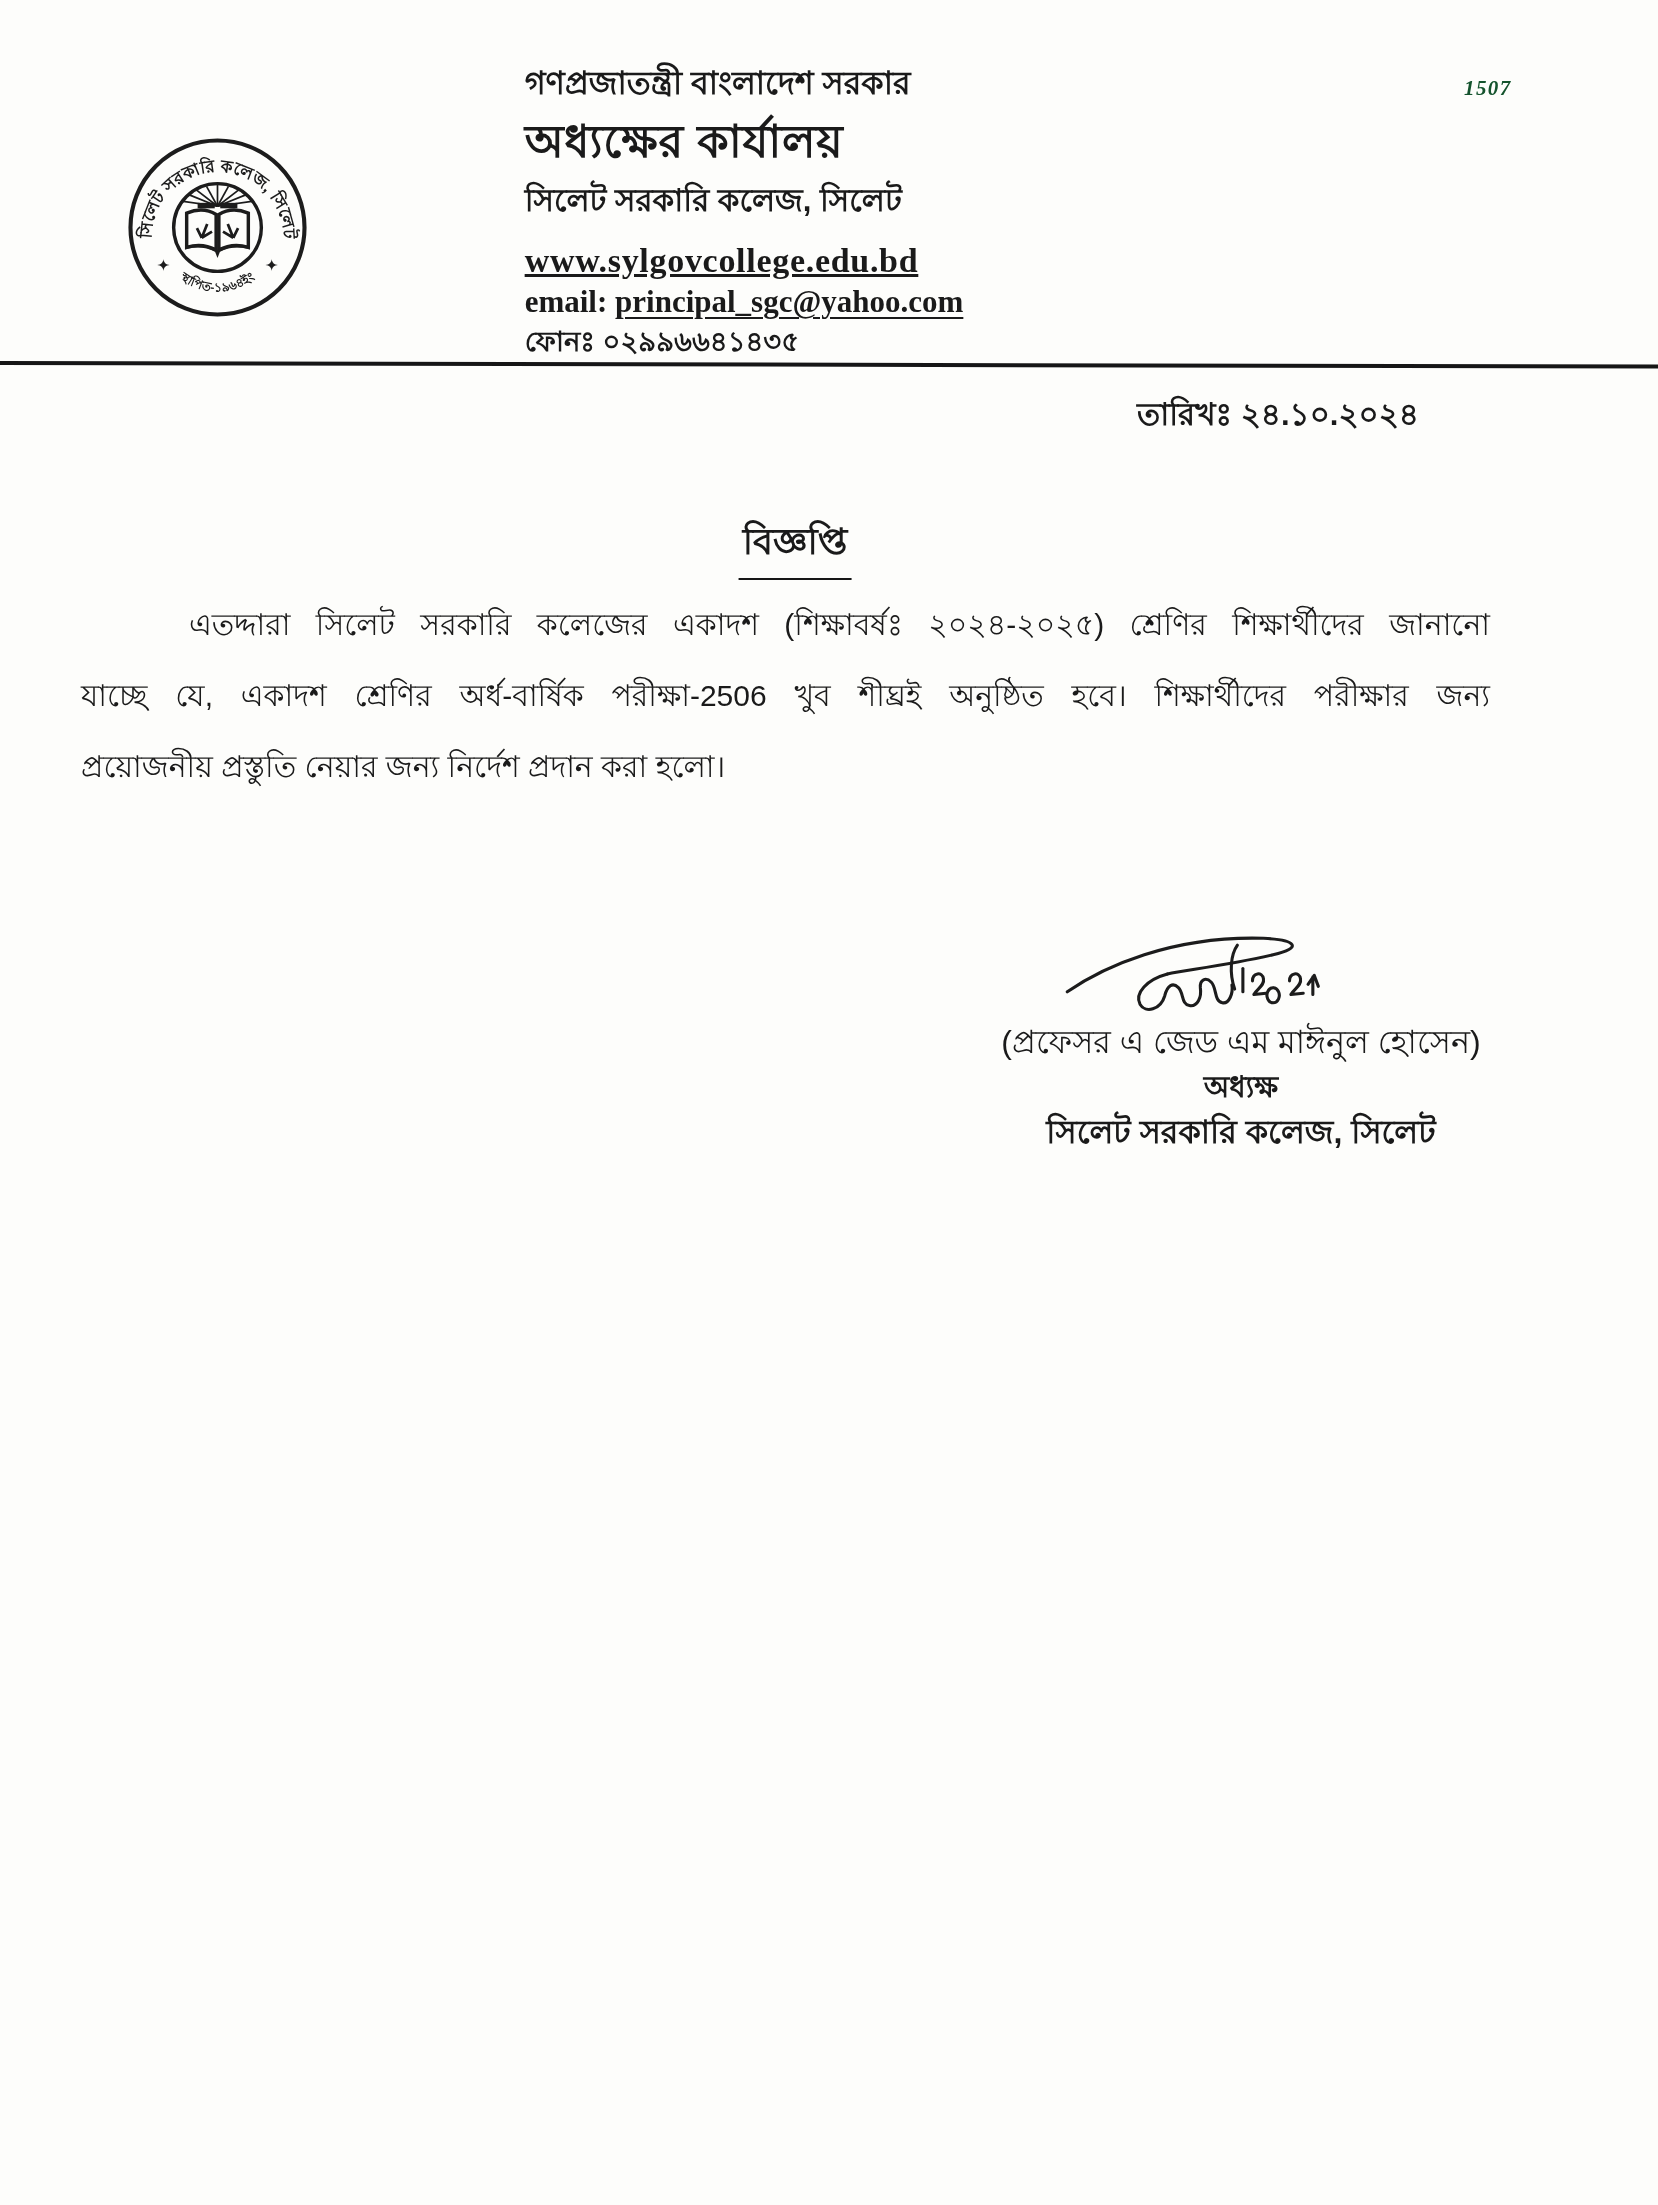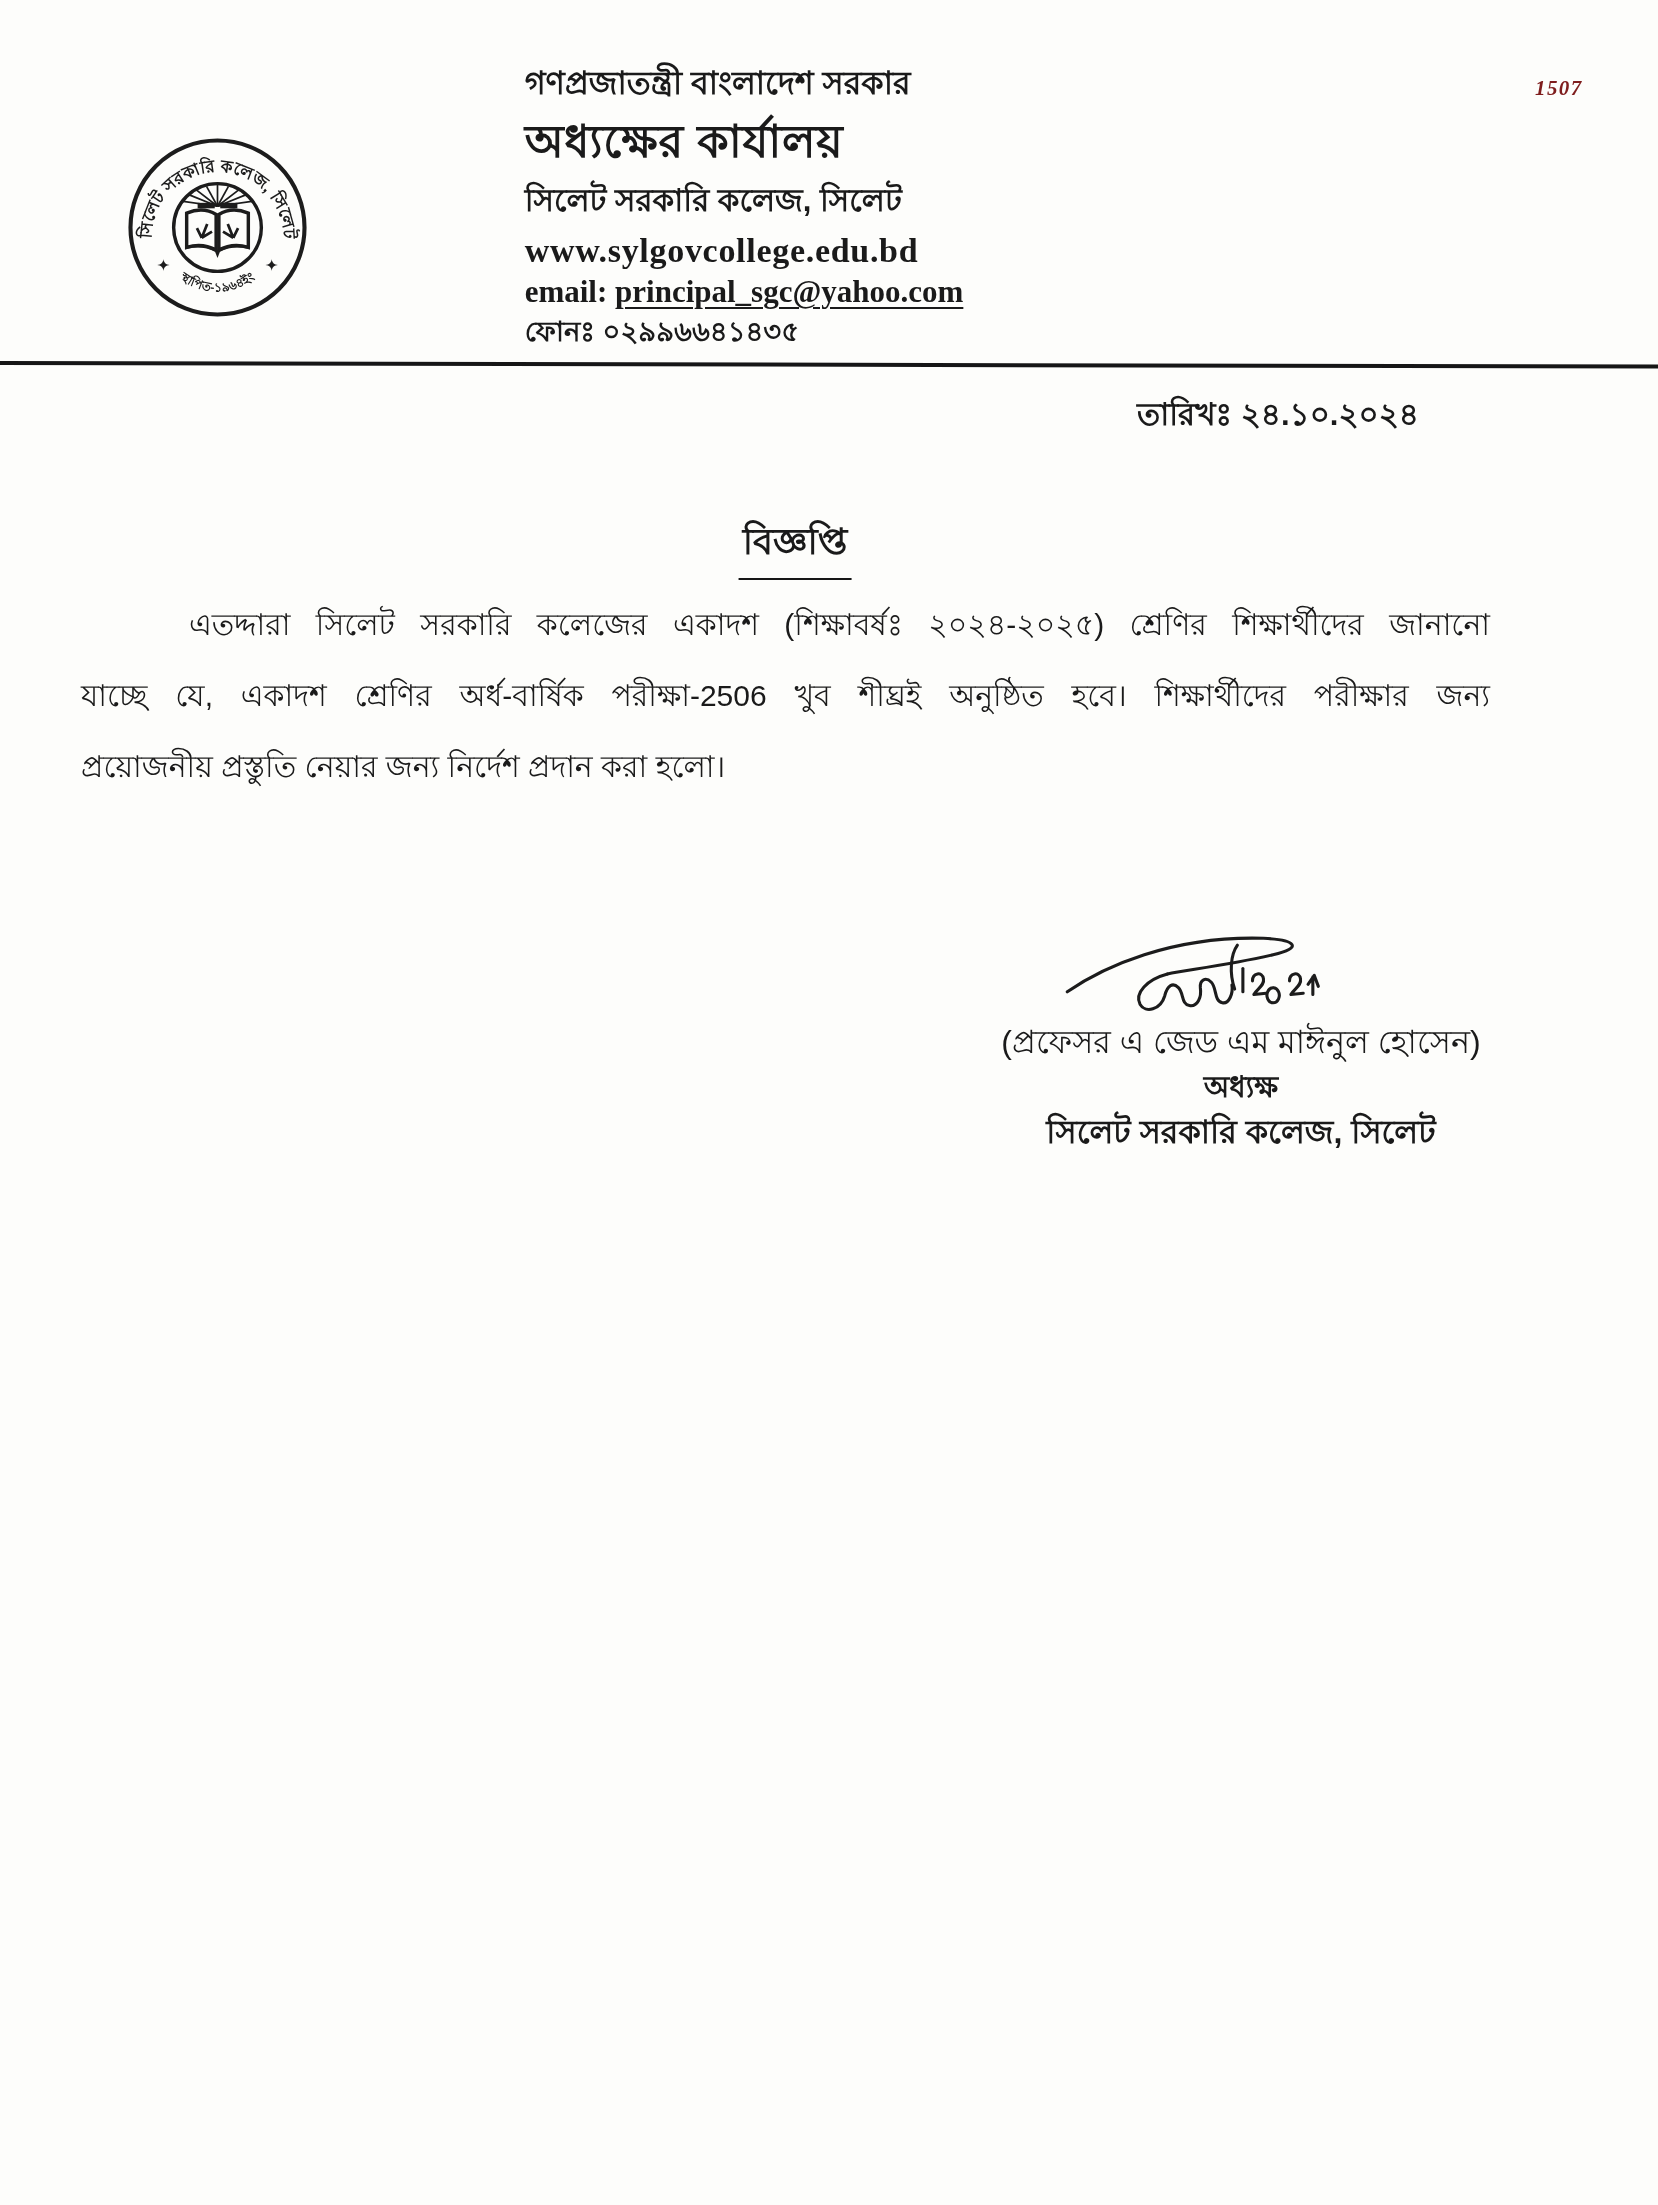--- a/index.html
+++ b/index.html
@@ -9,37 +9,37 @@
     font-family:"Liberation Sans", sans-serif;
     color:#1a1a1a;
   }
   .page{
     position:relative;
     width:1659px;height:2205px;
     background:#fdfdfb;
     overflow:hidden;
   }
   .ref-number{
-    position:absolute;left:1535px;top:76px;
+    position:absolute;left:1464px;top:76px;
     font-family:"Liberation Serif", serif;
     font-style:italic;font-weight:bold;
-    font-size:21px;letter-spacing:1.4px;color:#7f1d1d;
+    font-size:21px;letter-spacing:1.4px;color:#14532d;
   }
   .seal{position:absolute;left:125px;top:135px;width:185px;height:185px;}
   .letterhead{
     position:absolute;left:744px;top:63px;
     transform:translateX(-50%);
     text-align:left;white-space:nowrap;
   }
   .lh-govt{font-size:32px;font-weight:700;line-height:40px;}
   .lh-office{font-size:45px;font-weight:800;line-height:58px;margin-top:9.6px;letter-spacing:0.7px;}
   .lh-college{font-size:31px;font-weight:700;line-height:38px;margin-top:11px;}
   .lh-web{
     font-family:"Liberation Serif", serif;
-    font-size:34px;font-weight:700;line-height:40px;margin-top:11px;letter-spacing:0.7px;
+    font-size:34px;font-weight:700;line-height:40px;margin-top:21px;letter-spacing:0.7px;text-decoration:underline;
   }
   .lh-email{
     font-family:"Liberation Serif", serif;
     font-size:31px;font-weight:700;line-height:36px;margin-top:3px;
   }
   .lh-email .u{text-decoration:underline;text-decoration-thickness:2.1px;text-underline-offset:4.8px;}
   .lh-phone{font-size:27.5px;font-weight:700;line-height:33px;margin-top:5.5px;}
   .divider{
     position:absolute;left:0;top:361px;width:1659px;height:4.1px;
     background:#161616;transform:rotate(0.12deg);transform-origin:left center;

